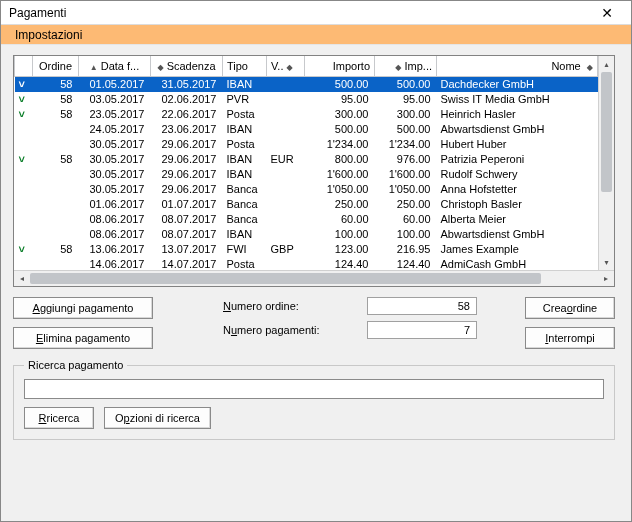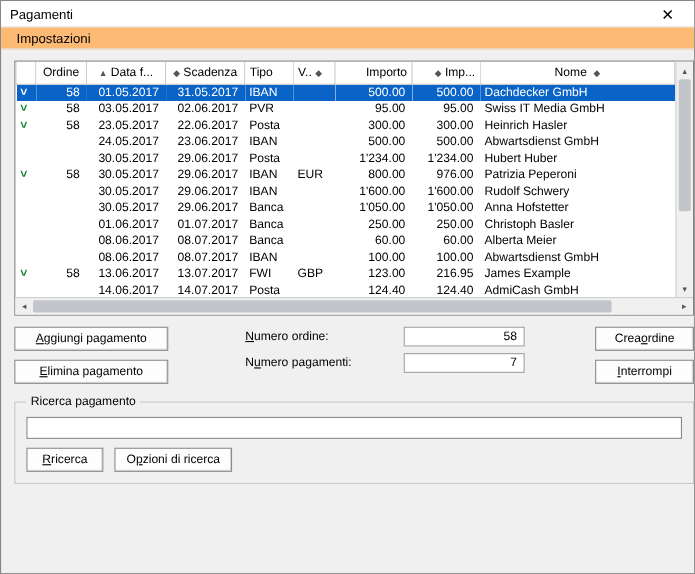--- a/index.html
+++ b/index.html
@@ -19,21 +19,21 @@
     padding: 0 6px 0 8px; background: #fff; border-bottom: 1px solid #dcdcdc;
     font-size: 12px;
     gap: 42px;
   }
   .titlebar .close { width: 36px; height: 20px; display:flex; align-items:center; justify-content:center; font-size:14px; font-family: sans-serif; }
   .menubar {
     height: 20px; padding: 0 8px; display: flex; align-items: center; background: #fdba74; border-bottom:1px solid #e5e5e5;
     font-size: 12px;
   }
   .menubar span { padding: 2px 6px; }
-  .content { flex: 1; padding: 10px 0 6px 12px; display:flex; flex-direction:column; gap:10px; }
+  .content { flex: 1; padding: 10px 16px 6px 12px; display:flex; flex-direction:column; gap:10px; }
 
   .grid-wrap { border: 1px solid #828282; background:#fff; height: 232px; display:flex; flex-direction:column;}
   .grid { flex:1; overflow:hidden; position:relative; display:flex; flex-direction:row; }
   .grid-inner { flex:1; overflow:hidden; }
   table { border-collapse: collapse; width: 100%; table-layout: fixed; }
   thead th {
     background: #fff; border: 1px solid #c7c9cc; border-top:none; font-weight: normal; font-size: 11px;
     height: 20px; padding: 0 4px; white-space: nowrap; overflow:hidden; text-overflow:ellipsis;
     position: relative;
   }
@@ -117,21 +117,21 @@
           <thead>
             <tr>
               <th></th>
               <th><span>Ordine</span></th>
               <th><span class="sort">▲</span>&nbsp;<span>Data f...</span></th>
               <th><span class="sort">◆</span>&nbsp;<span>Scadenza</span></th>
               <th style="text-align:left"><span>Tipo</span></th>
               <th style="text-align:left"><span>V..</span> <span class="sort">◆</span></th>
               <th style="text-align:right"><span>Importo</span></th>
               <th style="text-align:right"><span class="sort">◆</span>&nbsp;<span>Imp...</span></th>
-              <th style="text-align:center"><span>Nome</span>&nbsp;&nbsp;<span class="sort">◆</span></th>
+              <th style="text-align:right"><span>Nome</span>&nbsp;&nbsp;<span class="sort">◆</span></th>
             </tr>
           </thead>
           <tbody id="grid-body">
                 <tr class="selected">
                   <td class="mark ctxt">˅</td>
                   <td class="rnum">58</td>
                   <td class="rnum">01.05.2017</td>
                   <td class="rnum">31.05.2017</td>
                   <td class="ctxt">IBAN</td>
                   <td class="ctxt"></td>

